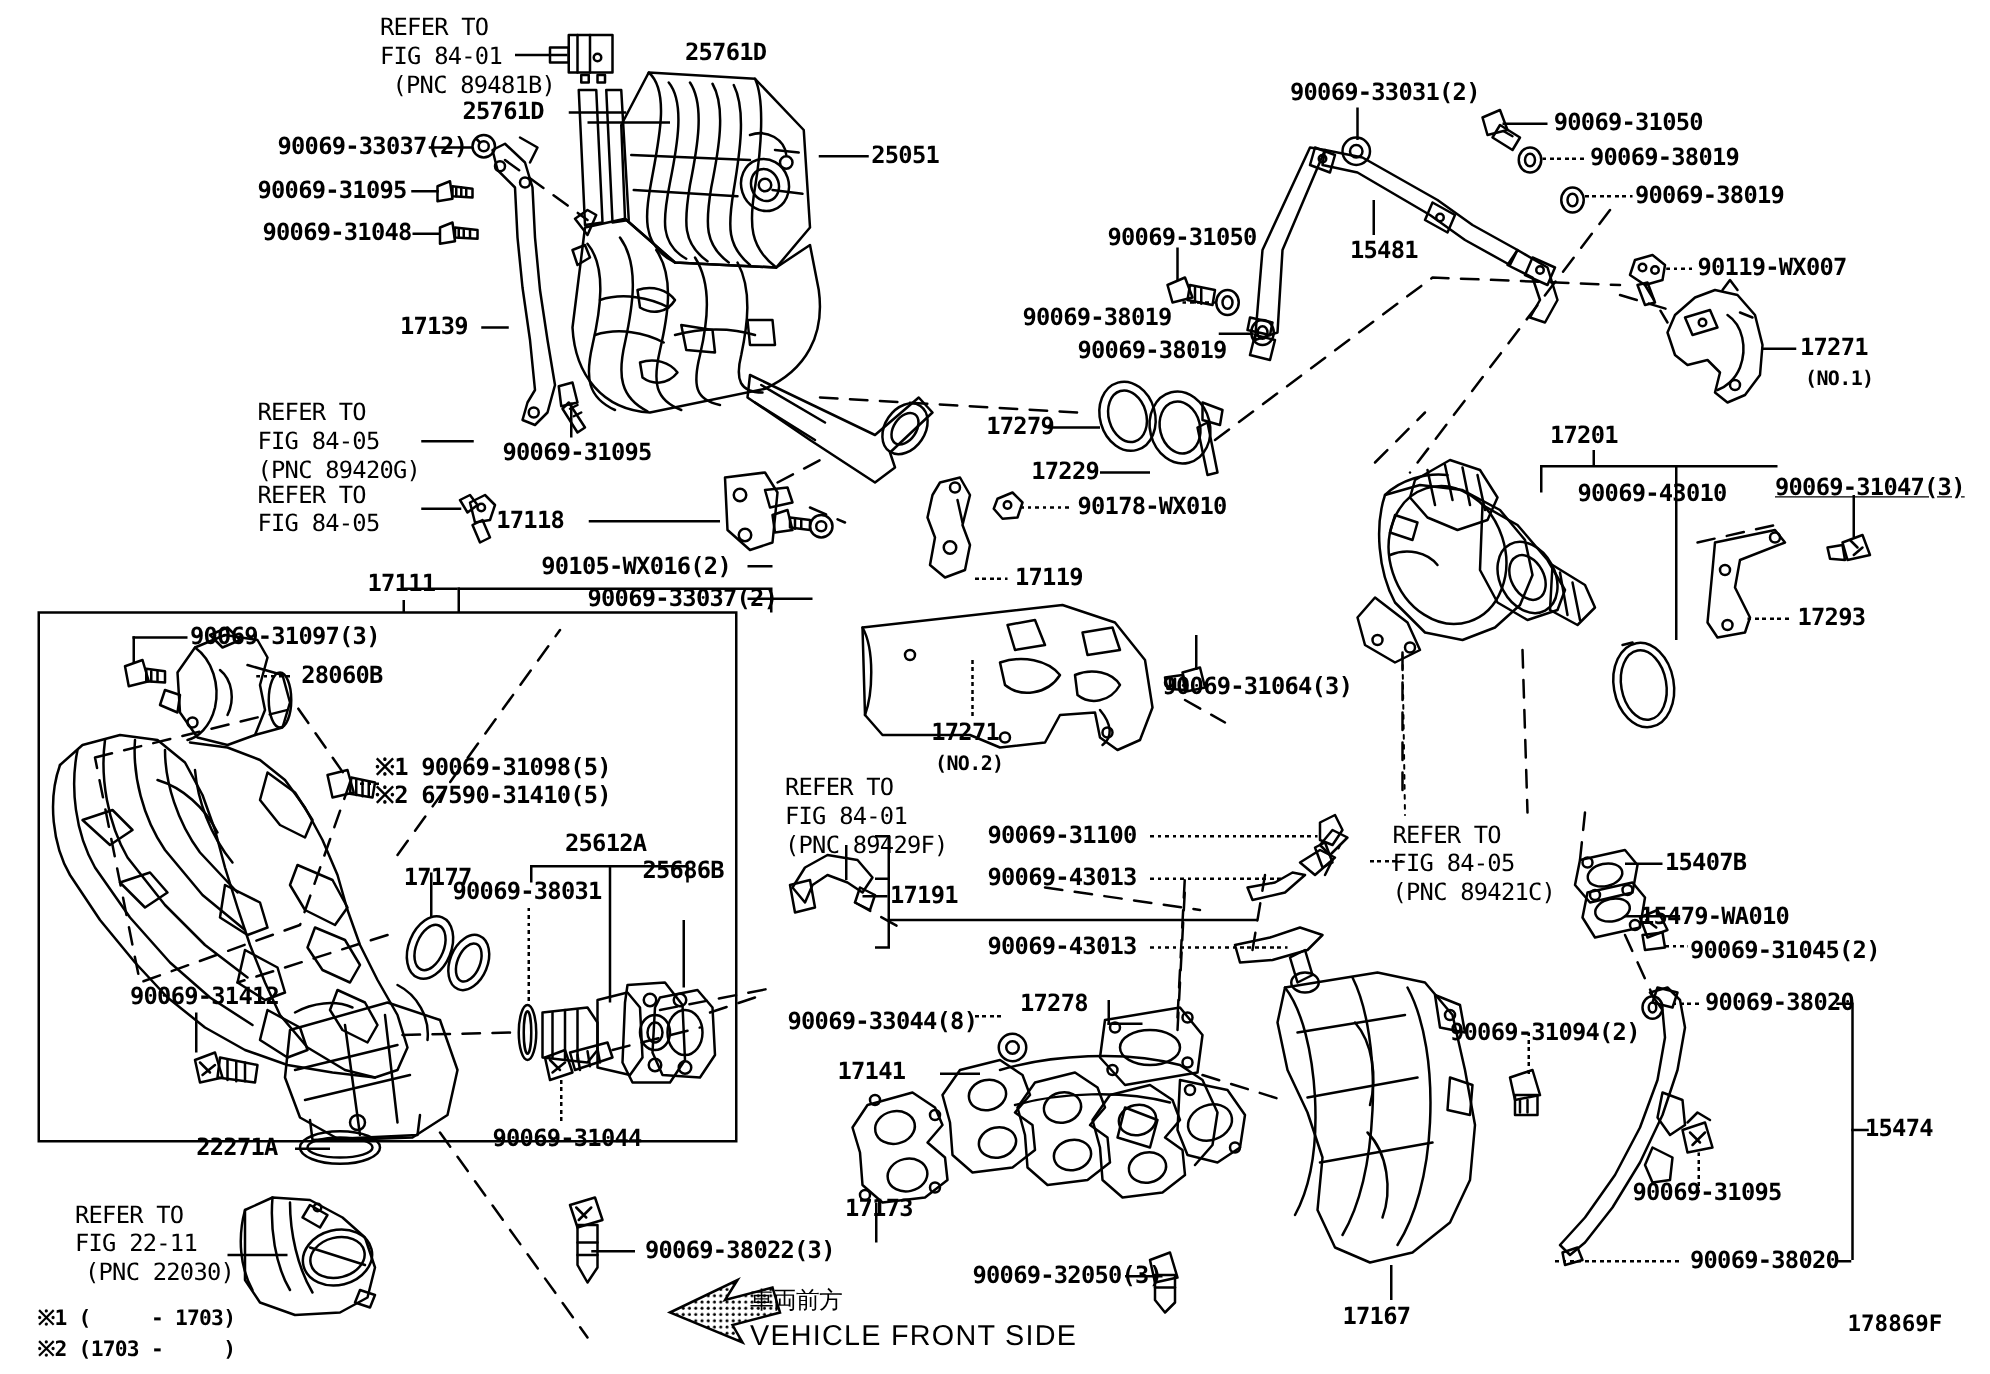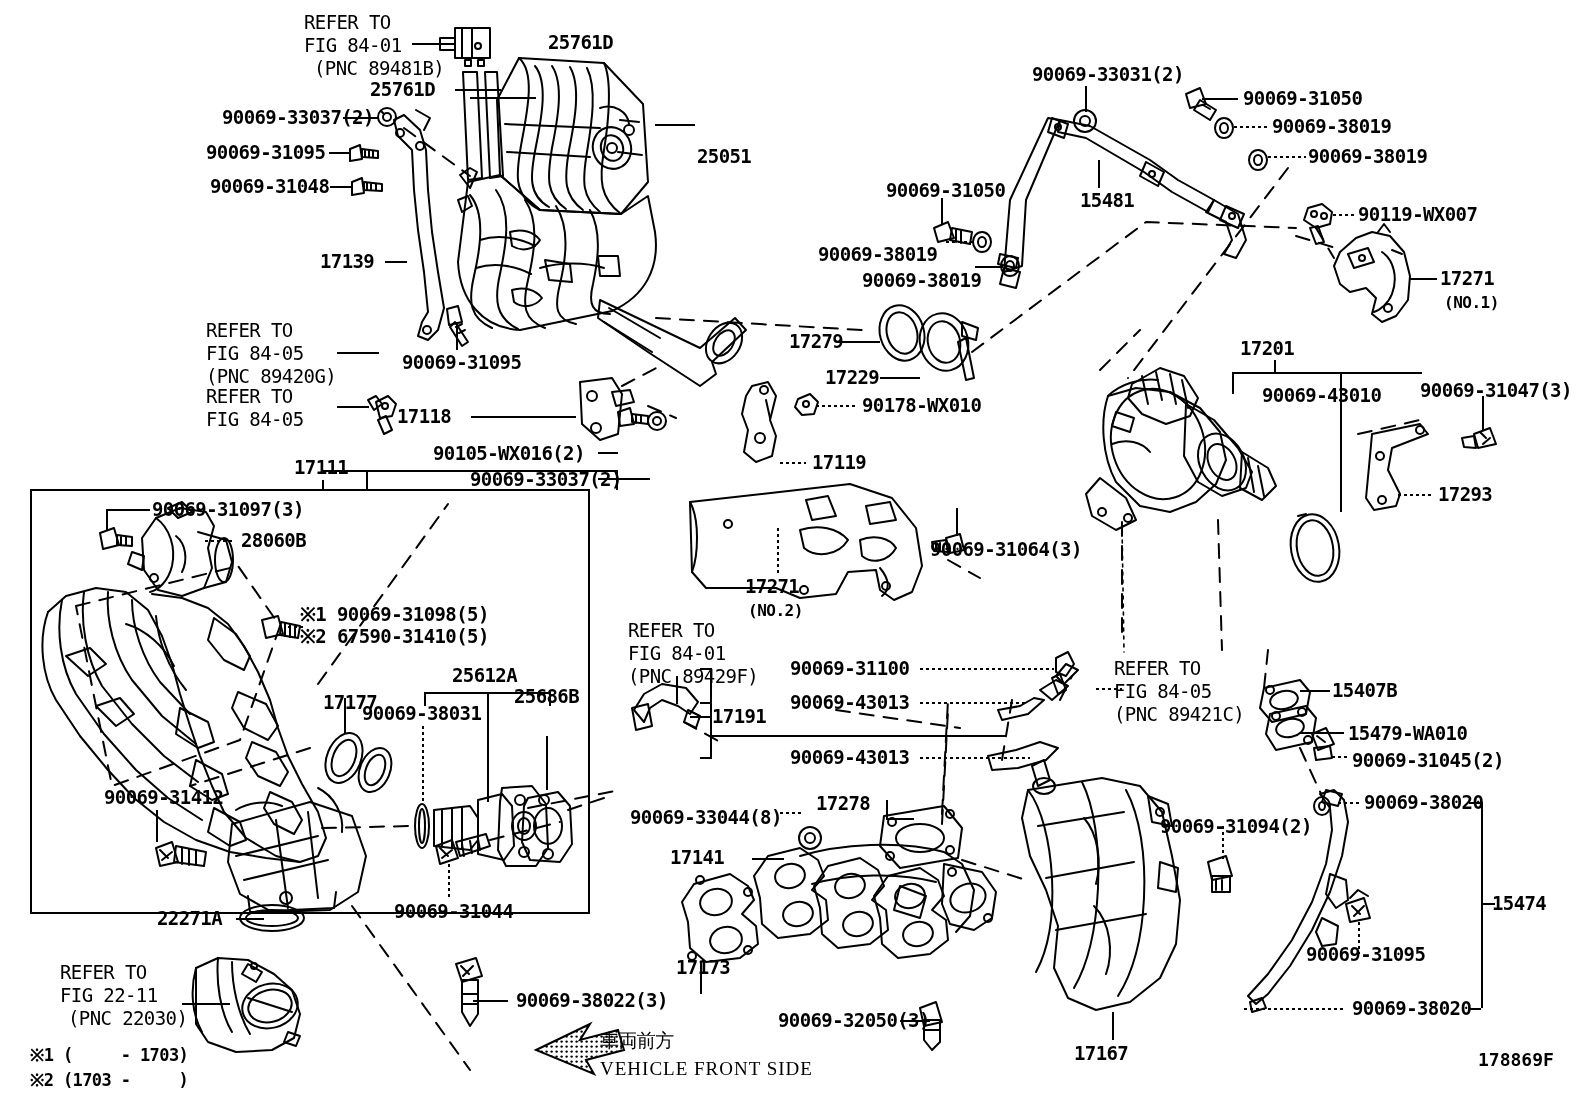--- a/index.html
+++ b/index.html
@@ -8,21 +8,21 @@
   #sheet{position:relative;width:1592px;height:1099px;background:#fff;}
 
   
   .lbl{position:absolute;white-space:pre;font-weight:bold;
        font-family:"DejaVu Sans Mono","Liberation Mono",monospace;
        font-size:19px;letter-spacing:-0.6px;line-height:25px;}
   .lbl.sm{font-size:16px;letter-spacing:-0.5px;}
   .lbl.refer{font-weight:normal;font-size:19px;line-height:25px;}
   .lbl.note{font-size:17px;font-weight:bold;}
   .lbl.jp{font-family:"DejaVu Sans","Liberation Sans",sans-serif;font-weight:normal;font-size:19px;}
-  .lbl.en{font-family:Liberation Serif, serif;font-weight:normal;font-size:19px;letter-spacing:1px;}
+  .lbl.en{font-family:Liberation Sans, sans-serif;font-weight:normal;font-size:23px;letter-spacing:1px;}
   .lbl.fignum{font-weight:bold;font-size:18px;letter-spacing:0px;}
 
   
   .ln{position:absolute;background:#000;}
   .ln.h{height:2px;}
   .ln.v{width:2px;}
   .dot{position:absolute;height:2px;
        background-image:repeating-linear-gradient(to right,#000 0 3px,transparent 3px 6px);}
   .dotv{position:absolute;width:2px;
        background-image:repeating-linear-gradient(to bottom,#000 0 3px,transparent 3px 6px);}
@@ -693,21 +693,21 @@
   <div class="lbl refer" style="left:1114px;top:656px;">REFER TO</div>
   <div class="lbl refer" style="left:1114px;top:679px;">FIG 84-05</div>
   <div class="lbl refer" style="left:1114px;top:702px;">(PNC 89421C)</div>
 
   <div class="lbl refer" style="left:60px;top:960px;">REFER TO</div>
   <div class="lbl refer" style="left:60px;top:983px;">FIG 22-11</div>
   <div class="lbl refer" style="left:68px;top:1006px;">(PNC 22030)</div>
 
   <div class="lbl" style="left:548px;top:30px;">25761D</div>
   <div class="lbl" style="left:370px;top:77px;">25761D</div>
-  <div class="lbl" style="left:697px;top:112px;margin-top:32px;">25051</div>
+  <div class="lbl" style="left:697px;top:112px;">25051</div>
   <div class="lbl" style="left:222px;top:105px;">90069-33037(2)</div>
   <div class="lbl" style="left:206px;top:140px;">90069-31095</div>
   <div class="lbl" style="left:210px;top:174px;">90069-31048</div>
   <div class="lbl" style="left:320px;top:249px;">17139</div>
   <div class="lbl" style="left:402px;top:350px;">90069-31095</div>
   <div class="lbl" style="left:294px;top:455px;">17111</div>
   <div class="lbl" style="left:397px;top:404px;">17118</div>
   <div class="lbl" style="left:433px;top:441px;">90105-WX016(2)</div>
   <div class="lbl" style="left:470px;top:467px;">90069-33037(2)</div>
 
@@ -725,21 +725,21 @@
   <div class="lbl" style="left:862px;top:268px;">90069-38019</div>
   <div class="lbl" style="left:1080px;top:188px;">15481</div>
   <div class="lbl" style="left:1243px;top:86px;">90069-31050</div>
   <div class="lbl" style="left:1272px;top:114px;">90069-38019</div>
   <div class="lbl" style="left:1308px;top:144px;">90069-38019</div>
   <div class="lbl" style="left:1358px;top:202px;">90119-WX007</div>
   <div class="lbl" style="left:1440px;top:266px;">17271</div>
   <div class="lbl sm" style="left:1444px;top:290px;">(NO.1)</div>
   <div class="lbl" style="left:1240px;top:336px;">17201</div>
   <div class="lbl" style="left:1262px;top:383px;">90069-43010</div>
-  <div class="lbl" style="left:1420px;top:378px;">90069-31047(3)</div>
+  <div class="lbl" style="left:1420px;top:378px;text-decoration:underline;">90069-31047(3)</div>
   <div class="lbl" style="left:1438px;top:482px;">17293</div>
 
   <div class="lbl" style="left:152px;top:497px;">90069-31097(3)</div>
   <div class="lbl" style="left:241px;top:528px;">28060B</div>
   <div class="lbl" style="left:300px;top:602px;">※1 90069-31098(5)</div>
   <div class="lbl" style="left:300px;top:624px;">※2 67590-31410(5)</div>
   <div class="lbl" style="left:323px;top:668px;margin-top:22px;">17177</div>
   <div class="lbl" style="left:362px;top:701px;">90069-38031</div>
   <div class="lbl" style="left:452px;top:663px;">25612A</div>
   <div class="lbl" style="left:514px;top:684px;">25686B</div>
@@ -754,21 +754,21 @@
   <div class="lbl" style="left:790px;top:745px;">90069-43013</div>
 
   <div class="lbl" style="left:816px;top:791px;">17278</div>
   <div class="lbl" style="left:630px;top:805px;">90069-33044(8)</div>
   <div class="lbl" style="left:670px;top:845px;text-align:right;">17141</div>
   <div class="lbl" style="left:676px;top:955px;">17173</div>
   <div class="lbl" style="left:778px;top:1008px;">90069-32050(3)</div>
   <div class="lbl" style="left:1074px;top:1041px;">17167</div>
 
   <div class="lbl" style="left:1332px;top:678px;">15407B</div>
-  <div class="lbl" style="left:1348px;top:721px;">15479-WA010</div>
+  <div class="lbl" style="left:1312px;top:721px;">15479-WA010</div>
   <div class="lbl" style="left:1352px;top:748px;">90069-31045(2)</div>
   <div class="lbl" style="left:1364px;top:790px;">90069-38020</div>
   <div class="lbl" style="left:1160px;top:814px;">90069-31094(2)</div>
   <div class="lbl" style="left:1306px;top:942px;">90069-31095</div>
   <div class="lbl" style="left:1352px;top:996px;">90069-38020</div>
   <div class="lbl" style="left:1492px;top:891px;">15474</div>
 
   <div class="lbl note" style="left:30px;top:1043px;">※1 (     - 1703)</div>
   <div class="lbl note" style="left:30px;top:1068px;">※2 (1703 -     )</div>
 

